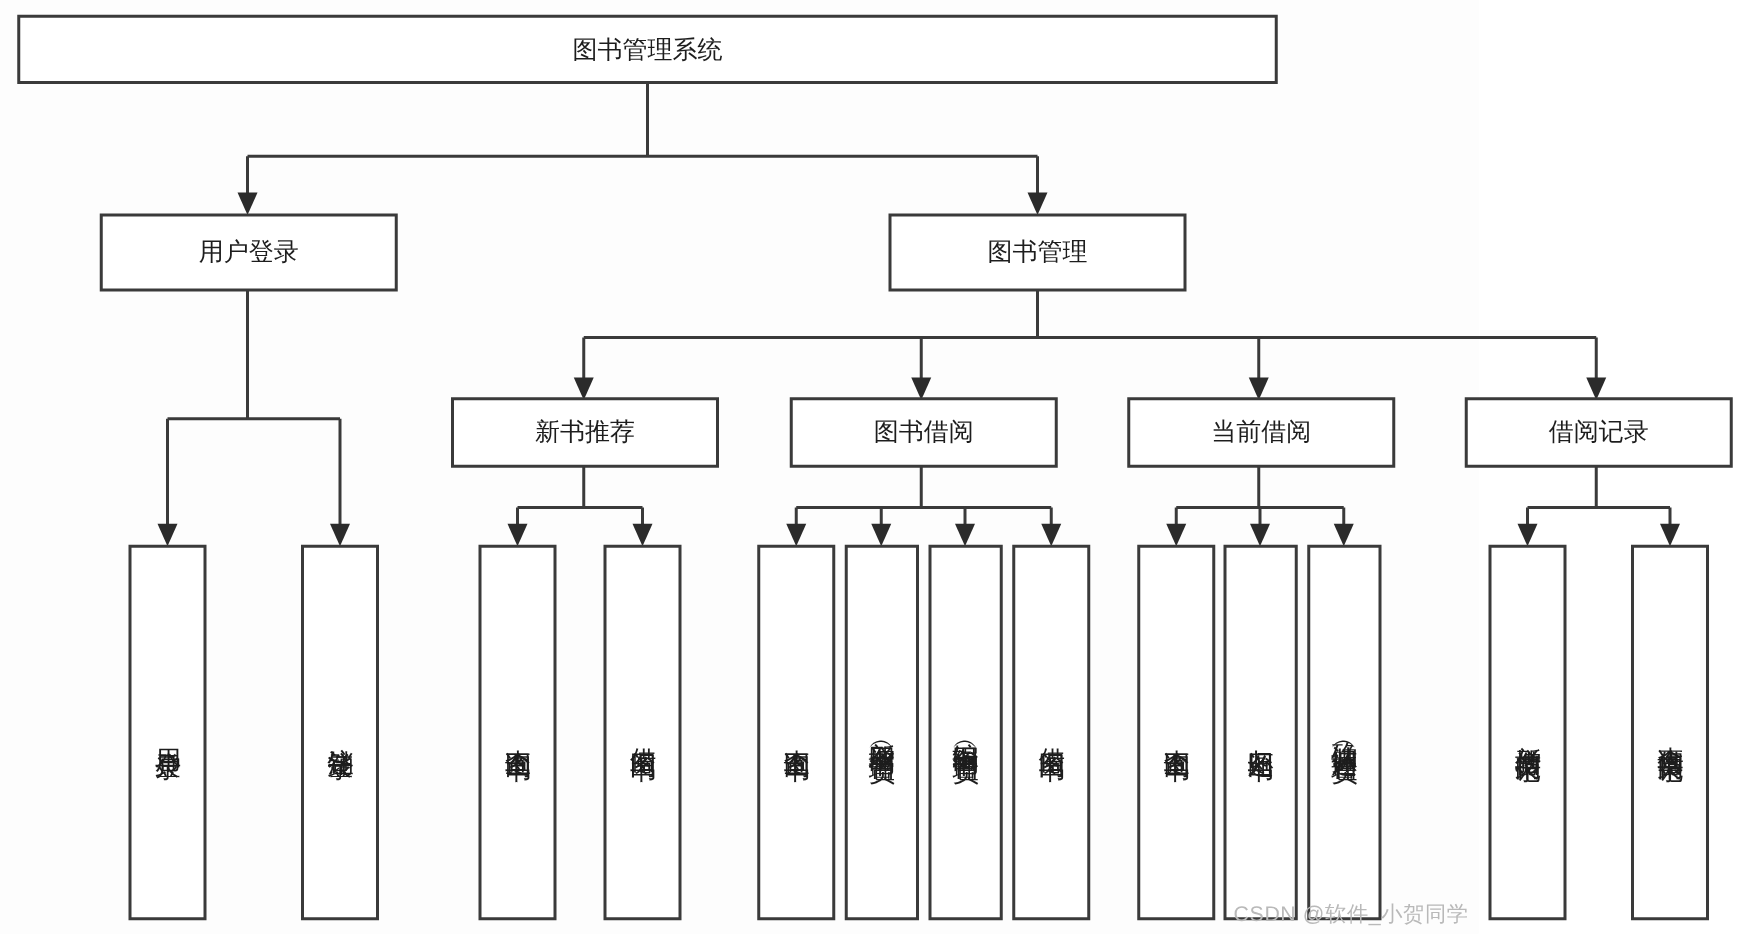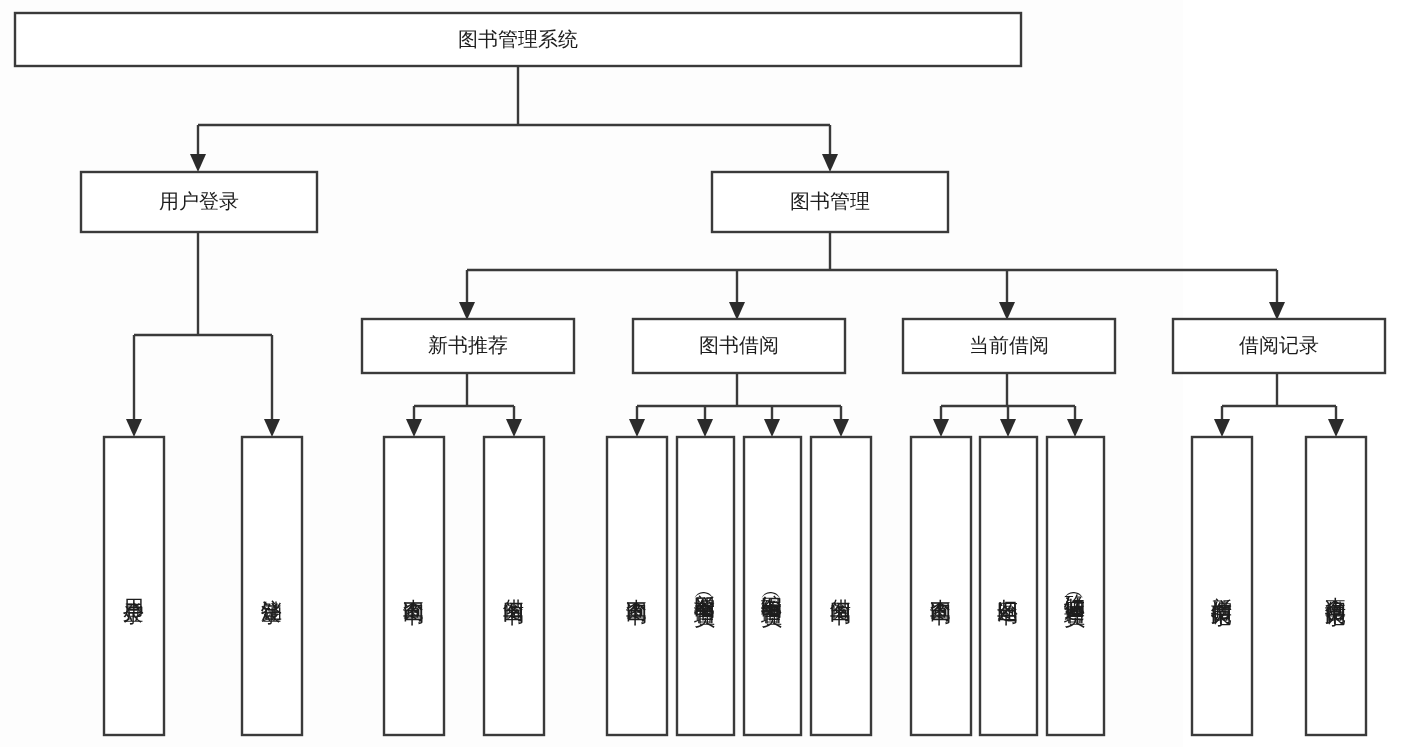--- a/index.html
+++ b/index.html
@@ -242,14 +242,15 @@
       <text class="node-label-v" x="1222" y="586">新增借阅记录</text>
     </g>
 
     <g>
       <rect class="node-box" x="1306" y="437" width="60" height="298"></rect>
       <text class="node-label-v" x="1336" y="586">查询借阅记录</text>
     </g>
 
   </svg>
 
+  <div class="watermark">CSDN @软件_小贺同学</div>
 
 </div>
 
 </body></html>

